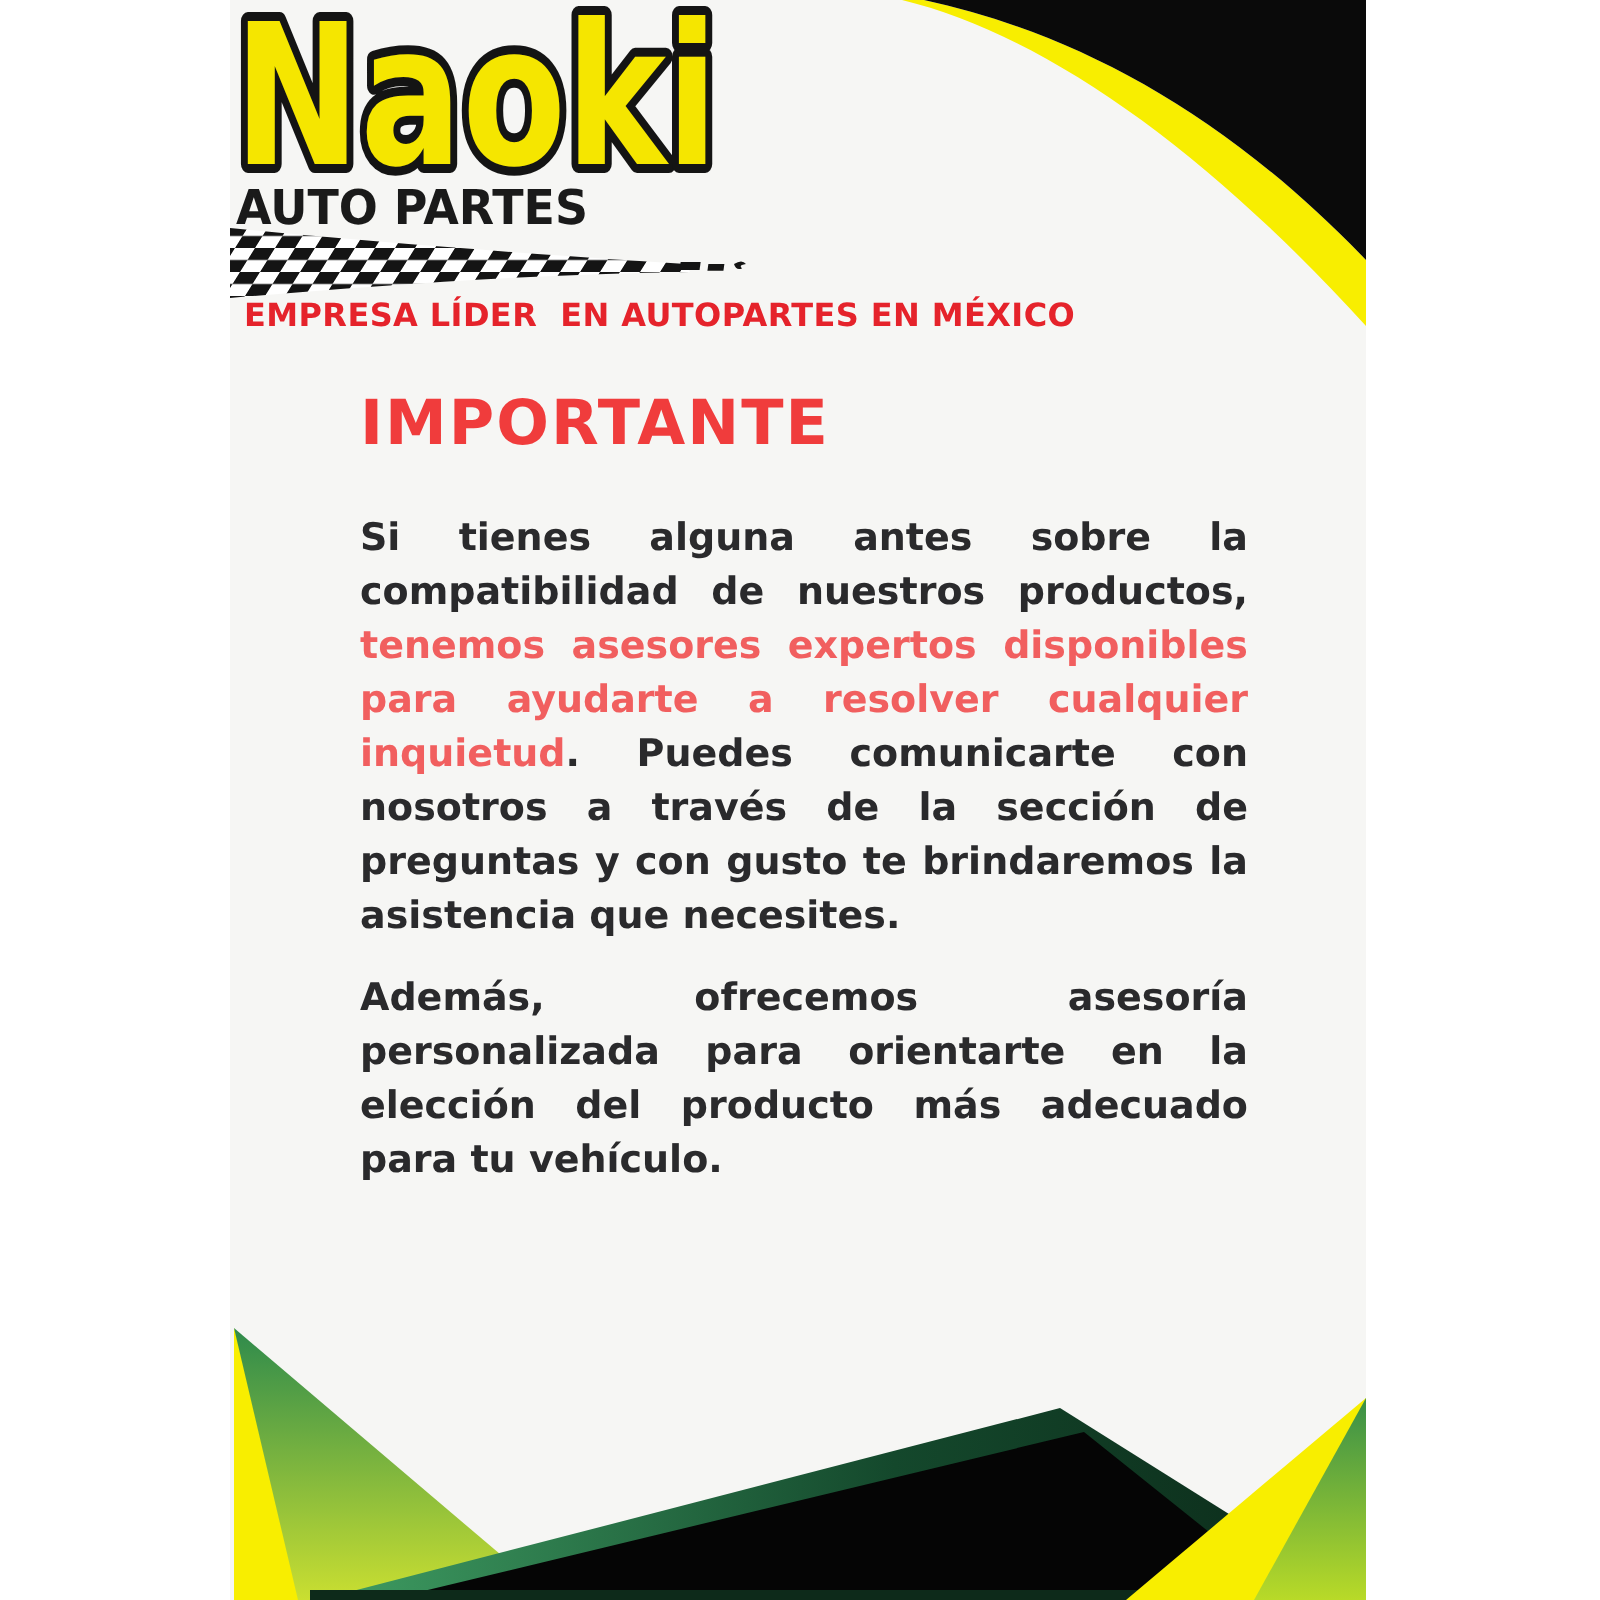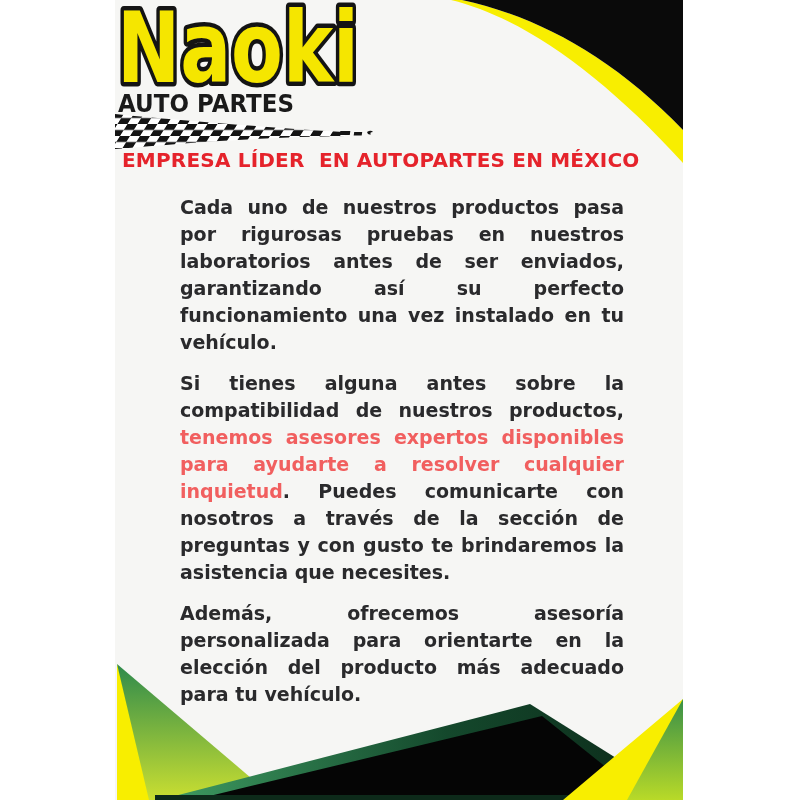--- a/index.html
+++ b/index.html
@@ -15,21 +15,21 @@
 
   
   .corner-tr { position: absolute; top: 0; right: 0; width: 232px; height: 166px; }
 
   
   .logo-svg { position: absolute; left: 0; top: -2px; width: 310px; height: 100px; }
   .logo-sub-svg { position: absolute; left: 2px; top: 88px; width: 200px; height: 32px; }
   .flag-svg { position: absolute; left: 0; top: 112px; width: 262px; height: 42px; }
   .tagline {
     position: absolute; left: 7px; top: 148px;
-    font-size: 20px; font-weight: bold; letter-spacing: 0.2px;
+    font-size: 16px; font-weight: bold; letter-spacing: 0.2px;
     color: #e5232b; white-space: pre;
   }
 
   
   .content { position: absolute; left: 65px; top: 194px; width: 444px; }
   .heading {
     font-size: 31px; font-weight: bold; letter-spacing: 1px;
     color: #f03c3c; margin-bottom: 26px;
   }
   .content p {
@@ -75,21 +75,21 @@
         <rect width="234" height="42" fill="url(#chk)" clip-path="url(#flagclip)"></rect>
         <rect x="228" y="19" width="10" height="4" fill="#141414" transform="skewX(-8)"></rect>
         <rect x="242" y="20" width="8" height="3.4" fill="#141414" transform="skewX(-8)"></rect>
         <path d="M252,20 q4,-2.5 6,0 q-4,0.5 -2,2.2 q-3,1.3 -4,-2.2 Z" fill="#141414"></path>
       </svg>
 
       <div class="tagline">EMPRESA LÍDER  EN AUTOPARTES EN MÉXICO</div>
     </header>
 
     <main class="content">
-      <p>Cada uno de nuestros productos pasa por rigurosas pruebas en nuestros laboratorios antes de ser enviados, garantizando así su perfecto funcionamiento una vez instalado en tu vehículo.</p>
+      <h1 class="heading">IMPORTANTE</h1>
       <p><span>Si tienes alguna antes sobre la compatibilidad de nuestros productos, </span><span class="hl">tenemos asesores expertos disponibles para ayudarte a resolver cualquier inquietud</span><span>. Puedes comunicarte con nosotros a través de la sección de preguntas y con gusto te brindaremos la asistencia que necesites.</span></p>
       <p>Además, ofrecemos asesoría personalizada para orientarte en la elección del producto más adecuado para tu vehículo.</p>
     </main>
 
     <svg class="bottom-deco" viewBox="0 0 568 146" aria-hidden="true">
       <defs>
         <linearGradient id="gLeft" x1="0" y1="0" x2="0" y2="1">
           <stop offset="0" stop-color="#2e8a4c"></stop>
           <stop offset="1" stop-color="#cadf31"></stop>
         </linearGradient>

